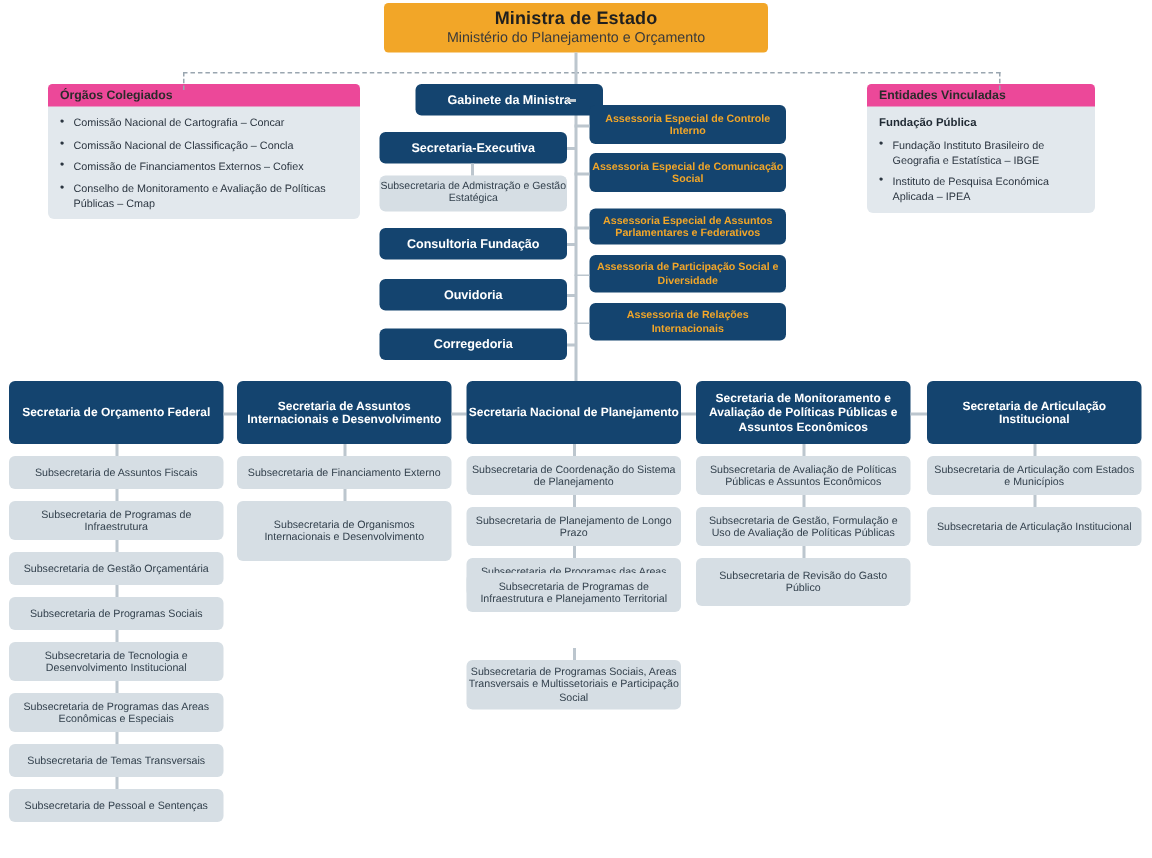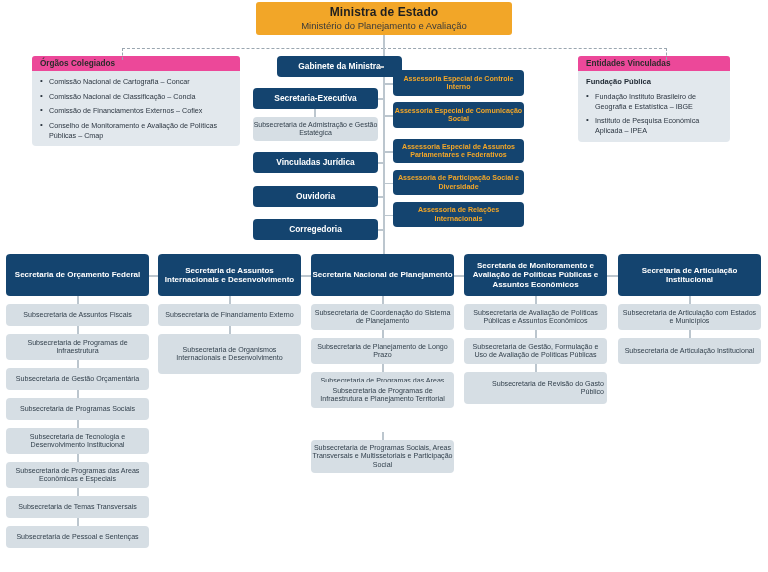--- a/index.html
+++ b/index.html
@@ -55,21 +55,21 @@
   .dash-h { position: absolute; height: 0; border-top: 1.2px dashed #9aa6b0; }
   .dash-v { position: absolute; width: 0; border-left: 1.2px dashed #9aa6b0; }
   .spine { background: #BCC6CE; }
 </style>
 </head>
 <body>
 
 <div id="root">
     <div class="box box-orange" style="left:256px;top:2px;width:256px;height:33px;flex-direction:column;border-radius:3px;" id="title">
       <div class="t1">Ministra de Estado</div>
-      <div class="t2">Ministério do Planejamento e Avaliação</div>
+      <div class="t2">Ministério do Planejamento e Orçamento</div>
     </div>
     <div class="panel" style="left:32px;top:56px;width:208px;height:90px;">
       <div class="panel-head">Órgãos Colegiados</div>
       <ul>
         <li>Comissão Nacional de Cartografia – Concar</li>
         <li>Comissão Nacional de Classificação – Concla</li>
         <li>Comissão de Financiamentos Externos – Cofiex</li>
         <li>Conselho de Monitoramento e Avaliação de Políticas Públicas – Cmap</li>
       </ul>
     </div>
@@ -84,21 +84,21 @@
     <div class="ln vl" style="left:383px;top:35px;width:1.5px;height:13px;"></div>
     <div class="dash-h" style="left:122px;top:48px;width:262px;"></div>
     <div class="dash-h" style="left:383px;top:48px;width:284px;"></div>
     <div class="dash-v" style="left:122px;top:48px;height:12px;"></div>
     <div class="dash-v" style="left:666px;top:48px;height:12px;"></div>
     <div class="ln vl spine" style="left:383px;top:48px;width:1.5px;height:206px;"></div>
     <div class="box box-navy central" style="top:56px;margin-left:24px;">Gabinete da Ministra</div>
     <div class="ln hl" style="left:378px;top:66px;width:6px;height:1.5px;"></div>
     <div class="box box-navy central" style="top:88px;">Secretaria-Executiva</div>
     <div class="ln hl" style="left:378px;top:98px;width:6px;height:1.5px;"></div>
-    <div class="box box-navy central" style="top:152px;">Vinculadas Jurídica</div>
+    <div class="box box-navy central" style="top:152px;">Consultoria Fundação</div>
     <div class="ln hl" style="left:378px;top:162px;width:6px;height:1.5px;"></div>
     <div class="box box-navy central" style="top:186px;">Ouvidoria</div>
     <div class="ln hl" style="left:378px;top:196px;width:6px;height:1.5px;"></div>
     <div class="box box-navy central" style="top:219px;">Corregedoria</div>
     <div class="ln hl" style="left:378px;top:229px;width:6px;height:1.5px;"></div>
     <div class="box box-grey central-sub" style="top:117px;">Subsecretaria de Admistração e Gestão Estatégica</div>
     <div class="ln vl" style="left:314px;top:109px;width:1.5px;height:8px;"></div>
     <div class="box box-navy-amber advisory" style="top:70px;height:26px;">Assessoria Especial de Controle Interno</div>
     <div class="ln hl" style="left:383px;top:83px;width:10px;height:1.5px;"></div>
     <div class="box box-navy-amber advisory" style="top:102px;height:26px;">Assessoria Especial de Comunicação Social</div>
@@ -145,19 +145,19 @@
     <div class="box box-grey subsec" style="left:311px;top:382px;height:26px;padding:4px 3px;">Subsecretaria de Programas de Infraestrutura e Planejamento Territorial</div>
     <div class="ln vl" style="left:382px;top:432px;width:1.5px;height:8px;"></div>
     <div class="box box-grey subsec" style="left:311px;top:440px;height:33px;padding:0 0;">Subsecretaria de Programas Sociais, Areas Transversais e Multissetoriais e Participação Social</div>
     <div class="box box-navy sec" style="left:464px;top:254px;">Secretaria de Monitoramento e Avaliação de Políticas Públicas e Assuntos Econômicos</div>
     <div class="ln hl" style="left:607px;top:275px;width:11px;height:1.5px;"></div>
     <div class="ln vl" style="left:535px;top:296px;width:1.5px;height:8px;"></div>
     <div class="box box-grey subsec" style="left:464px;top:304px;height:26px;padding:0 3px;">Subsecretaria de Avaliação de Políticas Públicas e Assuntos Econômicos</div>
     <div class="ln vl" style="left:535px;top:330px;width:1.5px;height:8px;"></div>
     <div class="box box-grey subsec" style="left:464px;top:338px;height:26px;padding:0 3px;">Subsecretaria de Gestão, Formulação e Uso de Avaliação de Políticas Públicas</div>
     <div class="ln vl" style="left:535px;top:364px;width:1.5px;height:8px;"></div>
-    <div class="box box-grey subsec" style="left:464px;top:372px;height:26px;padding:16px 3px;text-align:right;">Subsecretaria de Revisão do Gasto Público</div>
+    <div class="box box-grey subsec" style="left:464px;top:372px;height:26px;padding:16px 3px;">Subsecretaria de Revisão do Gasto Público</div>
     <div class="box box-navy sec" style="left:618px;top:254px;">Secretaria de Articulação Institucional</div>
     <div class="ln vl" style="left:689px;top:296px;width:1.5px;height:8px;"></div>
     <div class="box box-grey subsec" style="left:618px;top:304px;height:26px;padding:0 3px;">Subsecretaria de Articulação com Estados e Municípios</div>
     <div class="ln vl" style="left:689px;top:330px;width:1.5px;height:8px;"></div>
     <div class="box box-grey subsec" style="left:618px;top:338px;height:26px;padding:0 3px;">Subsecretaria de Articulação Institucional</div>
   </div>
 
 </body></html>

